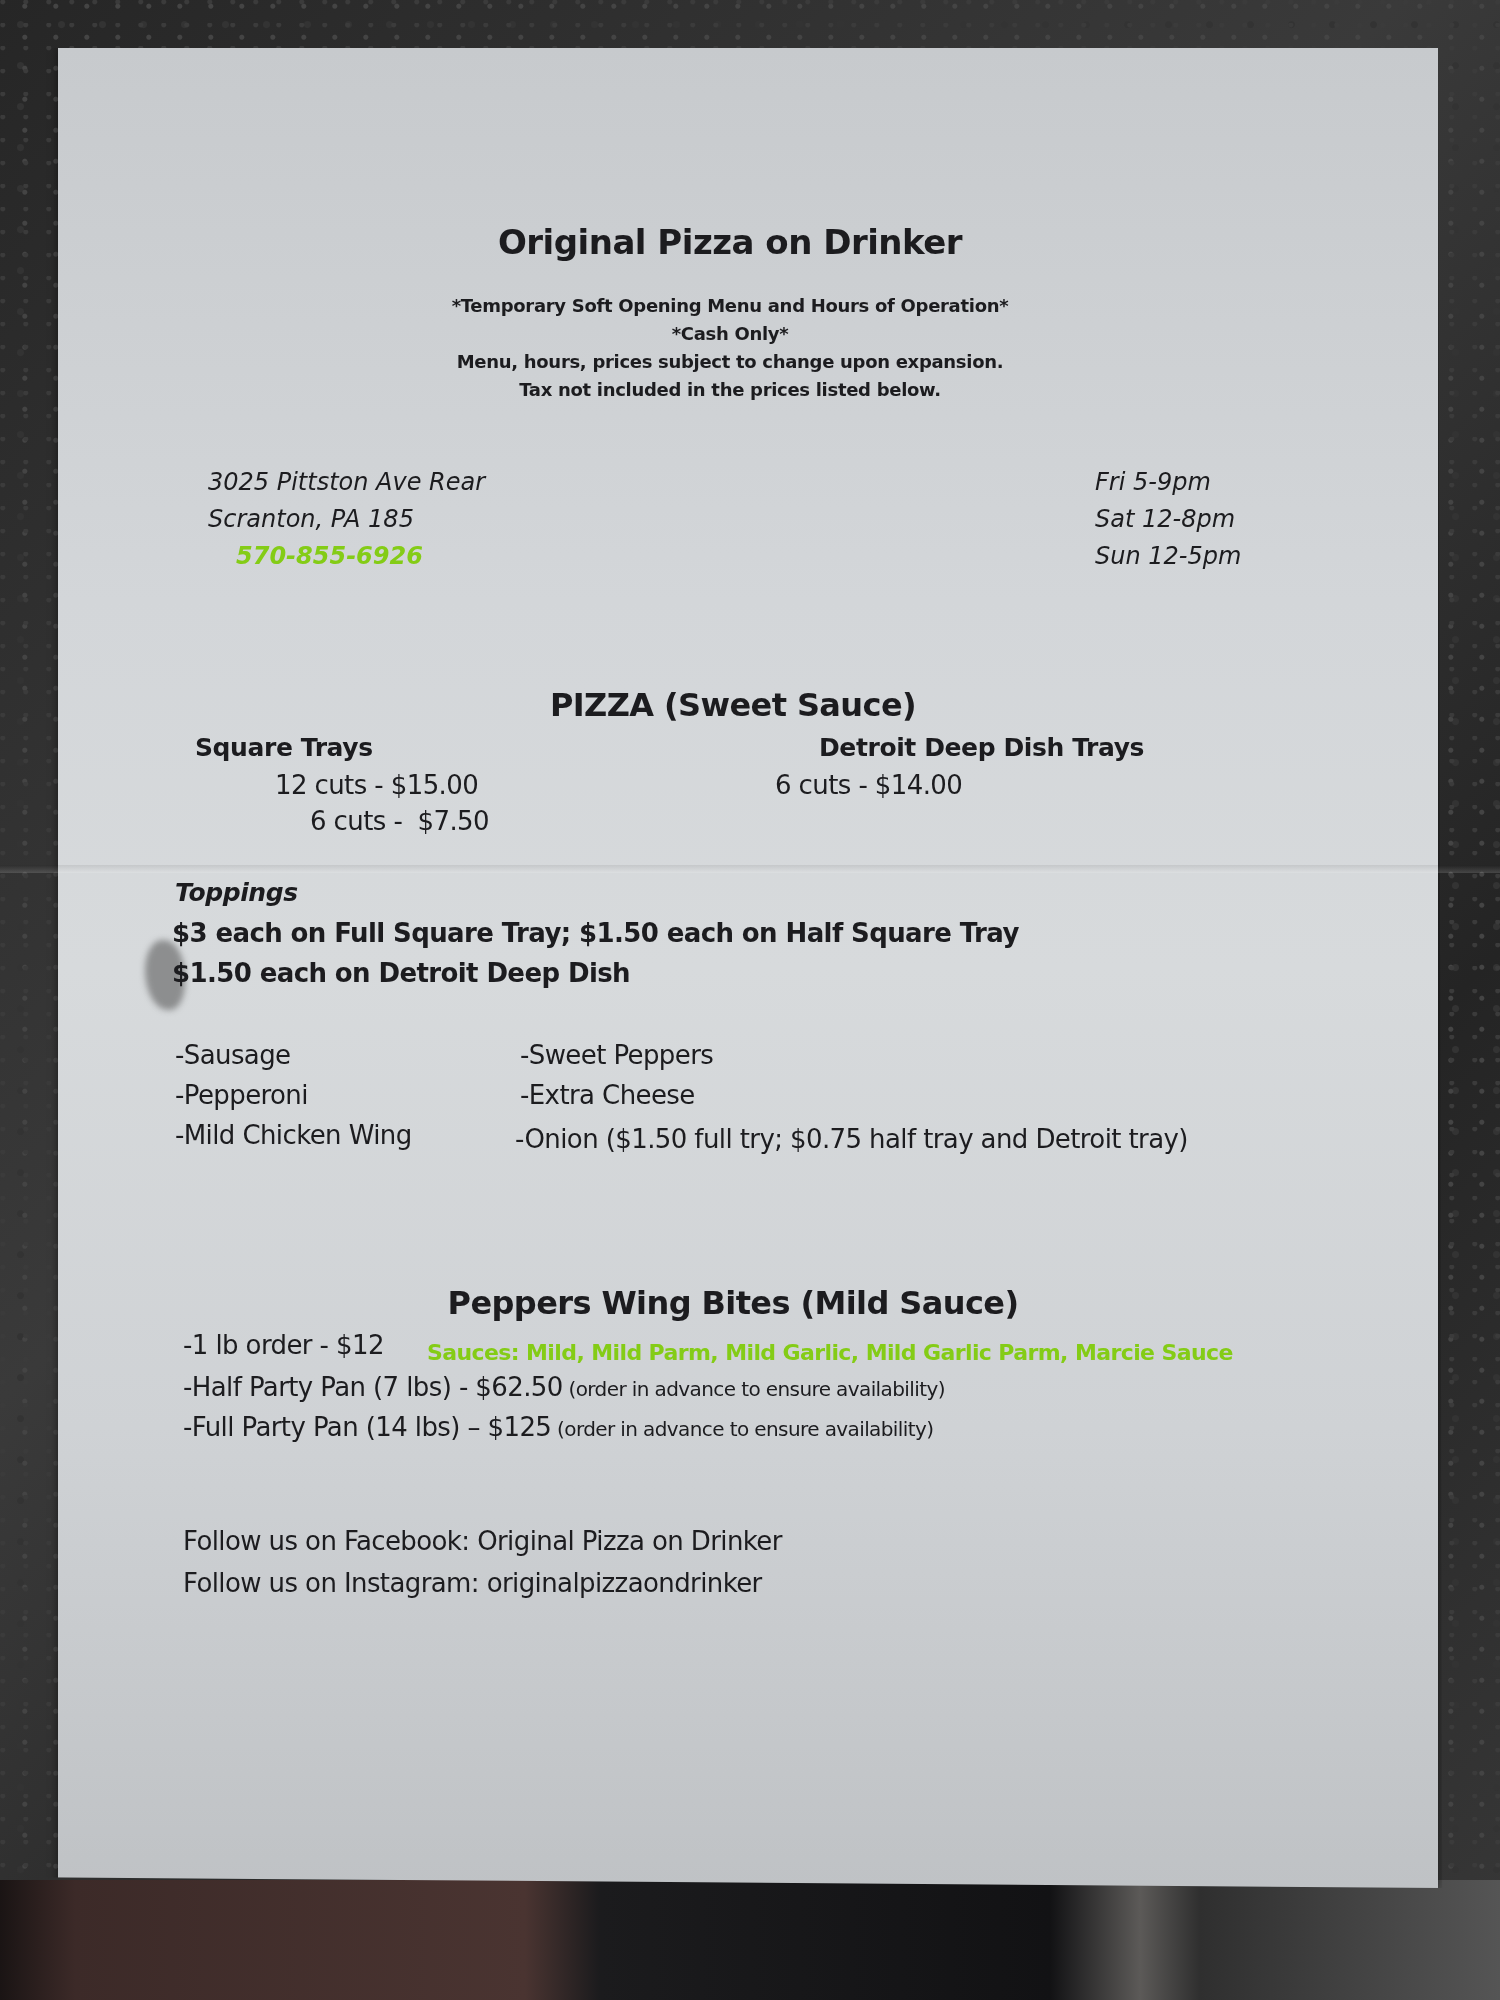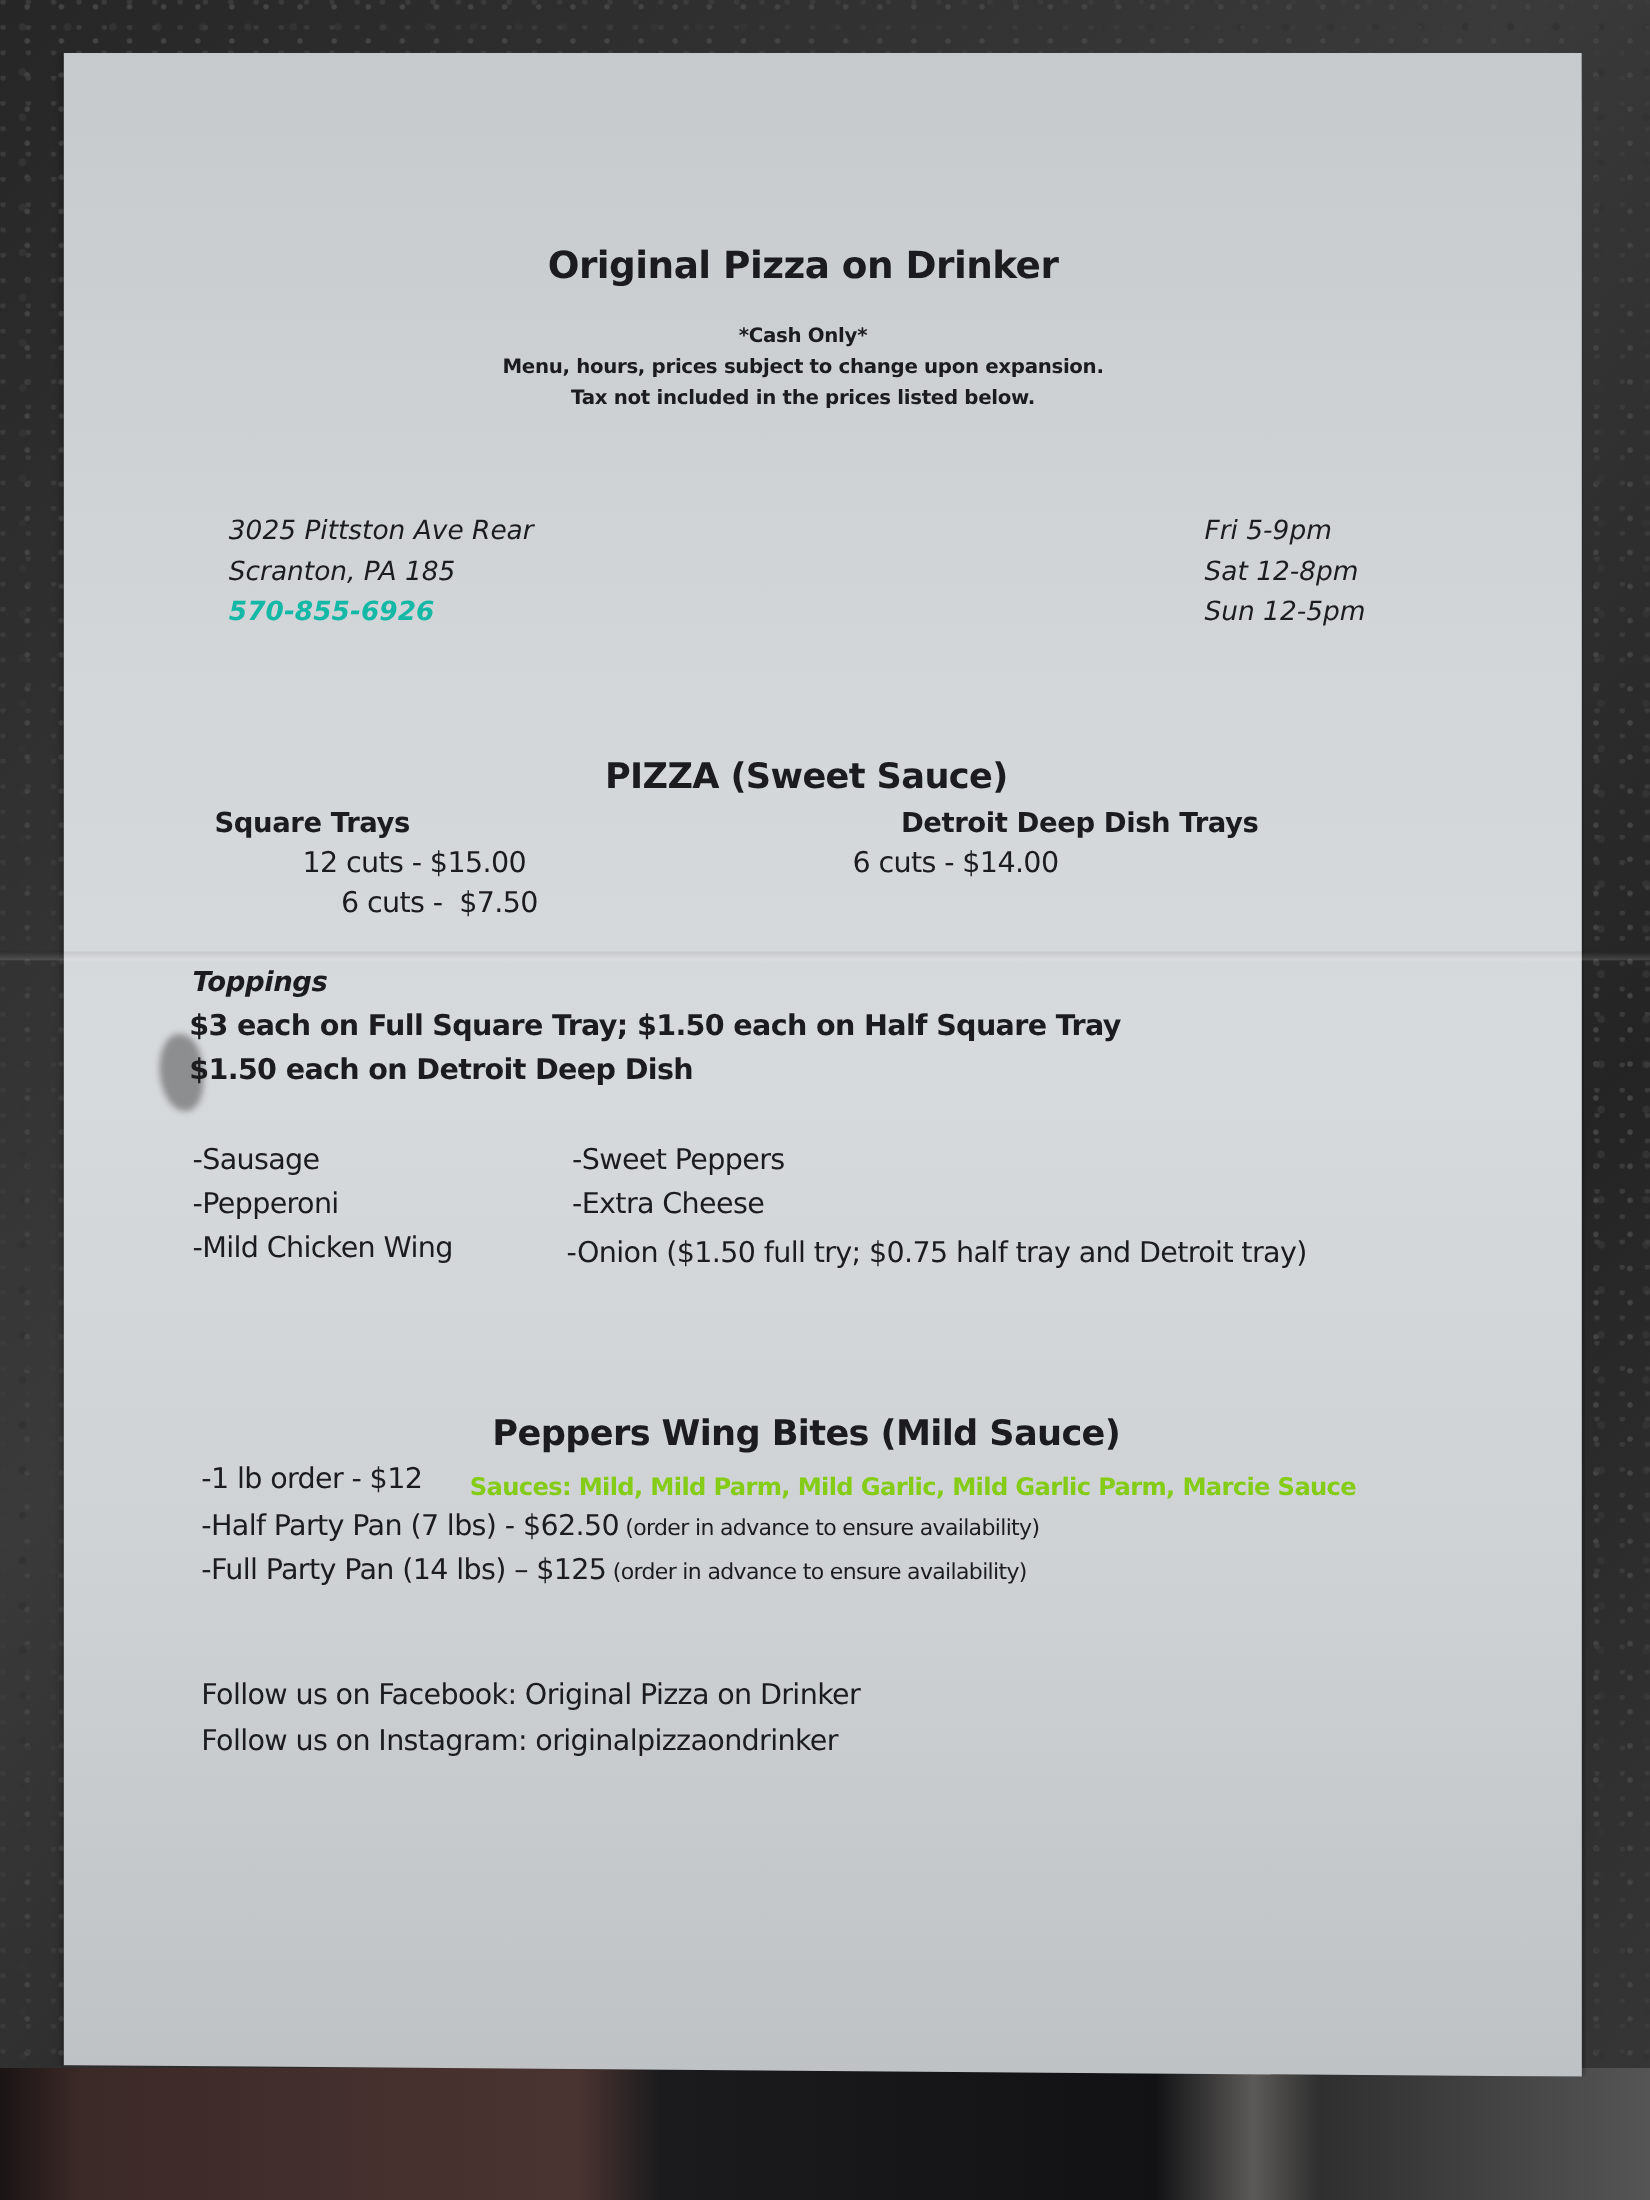--- a/index.html
+++ b/index.html
@@ -68,21 +68,21 @@
       letter-spacing: -0.3px;
     }
     .address {
       position: absolute;
       left: 208px; top: 464px;
       font-family: "DejaVu Sans", sans-serif;
       font-style: italic;
       font-size: 24px;
       line-height: 37px;
     }
-    .phone { color: #14b8a6; font-weight: bold; }
+    .phone { color: #84cc16; font-weight: bold; margin-left: 28px; }
     .hours {
       position: absolute;
       left: 1095px; top: 464px;
       font-family: "DejaVu Sans", sans-serif;
       font-style: italic;
       font-size: 24px;
       line-height: 37px;
     }
     .section-heading {
       position: absolute;
@@ -136,20 +136,21 @@
 
 <div class="countertop-bottom"></div>
 
 <div class="paper"></div>
 <div class="paper-fold"></div>
 <div class="ink"></div>
 
 <div class="title doc-text">Original Pizza on Drinker</div>
 
 <div class="notice doc-text">
+  <div>*Temporary Soft Opening Menu and Hours of Operation*</div>
   <div>*Cash Only*</div>
   <div>Menu, hours, prices subject to change upon expansion.</div>
   <div>Tax not included in the prices listed below.</div>
 </div>
 
 <div class="address doc-text">
   <div>3025 Pittston Ave Rear</div>
   <div>Scranton, PA 185</div>
   <div class="phone">570-855-6926</div>
 </div>

